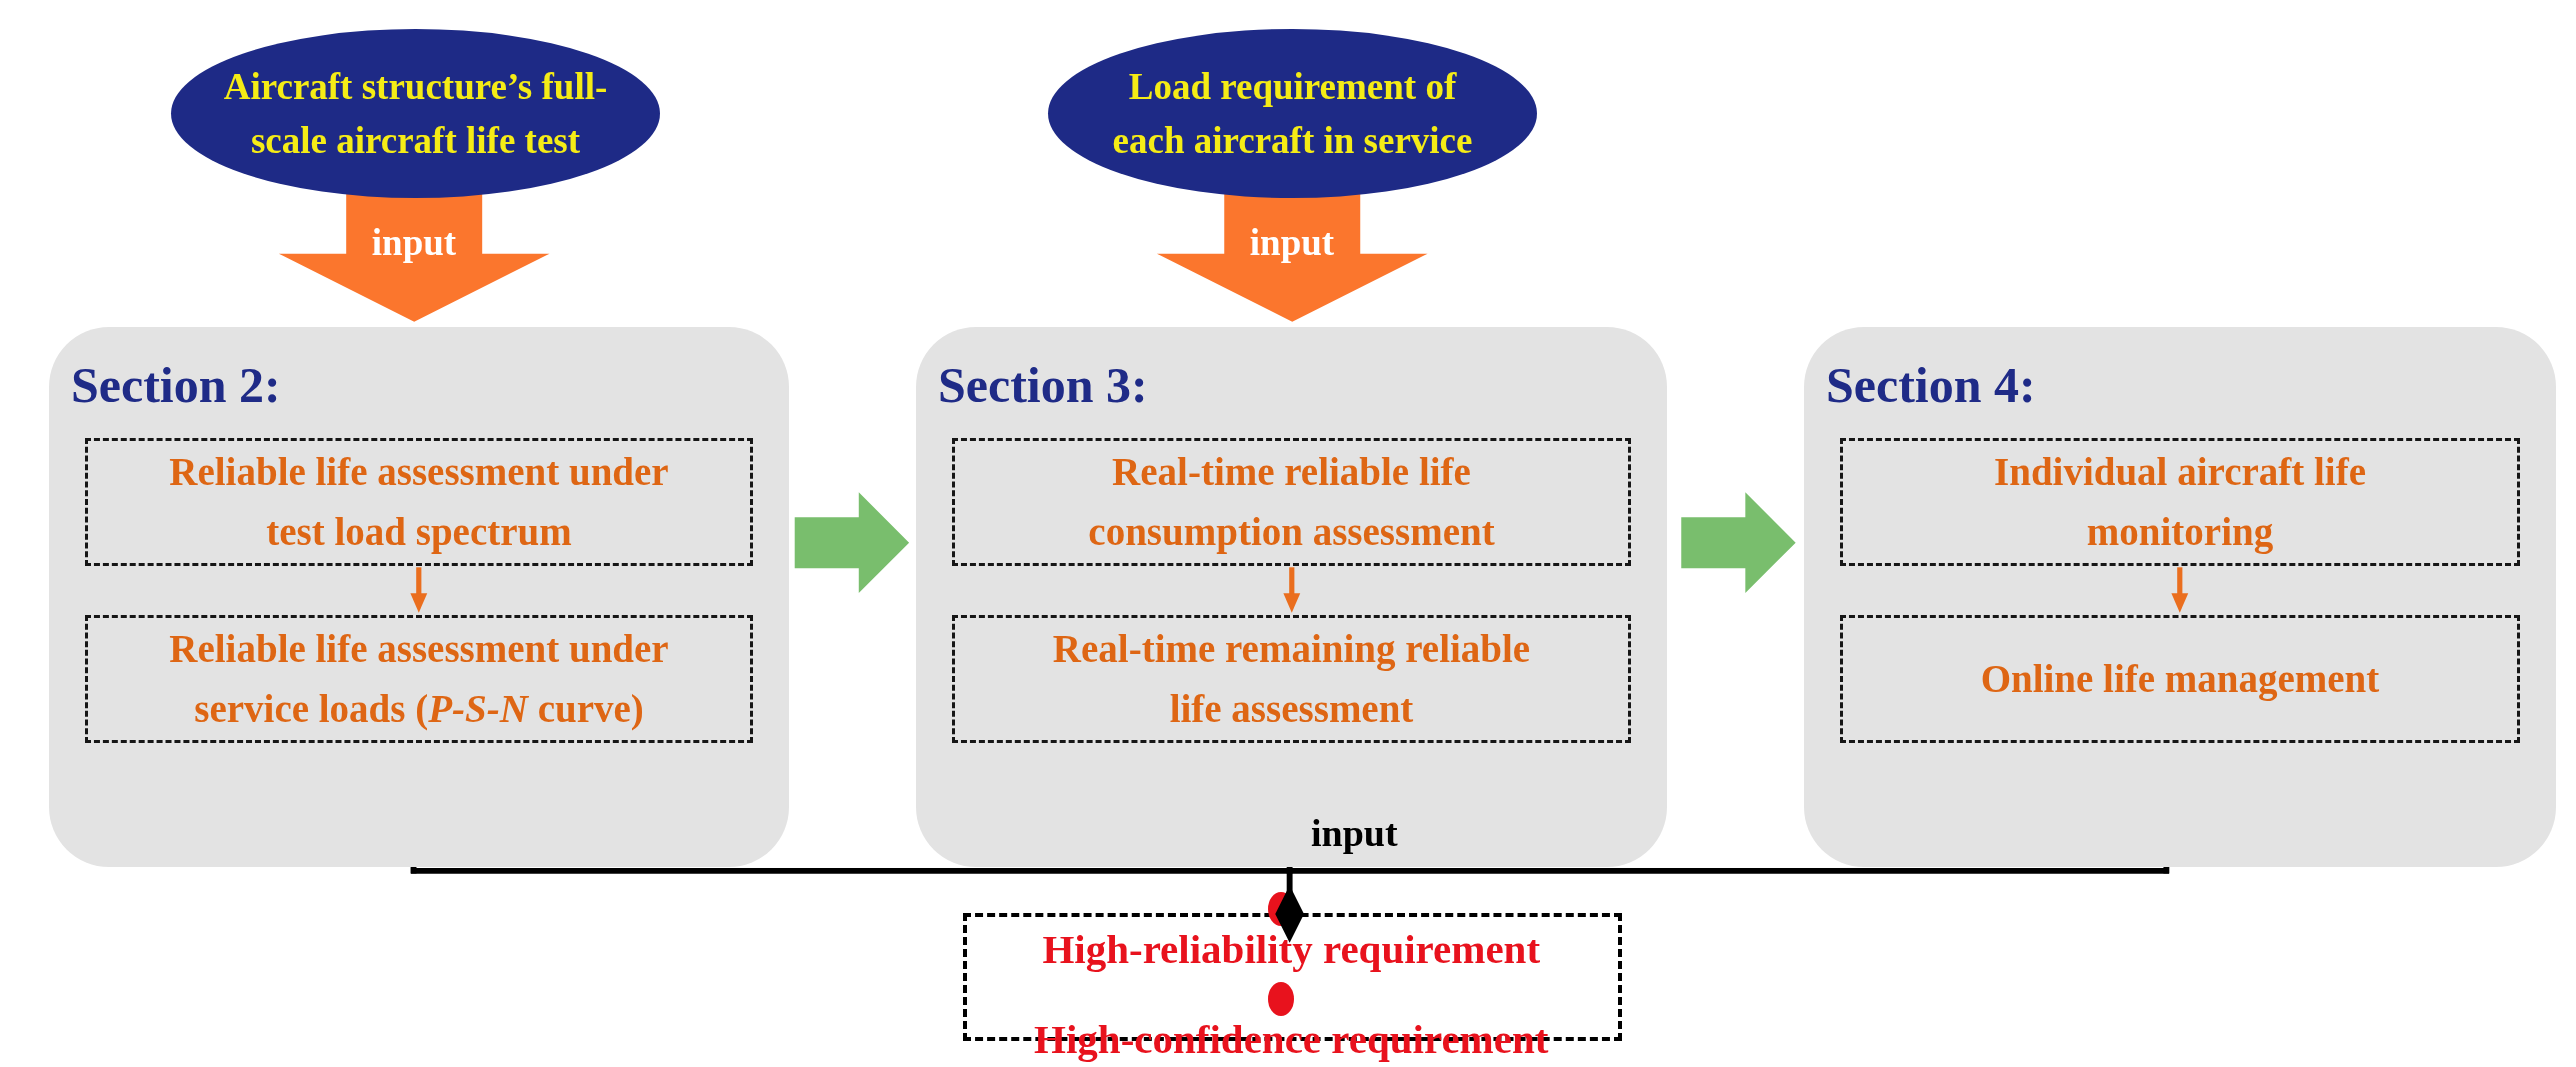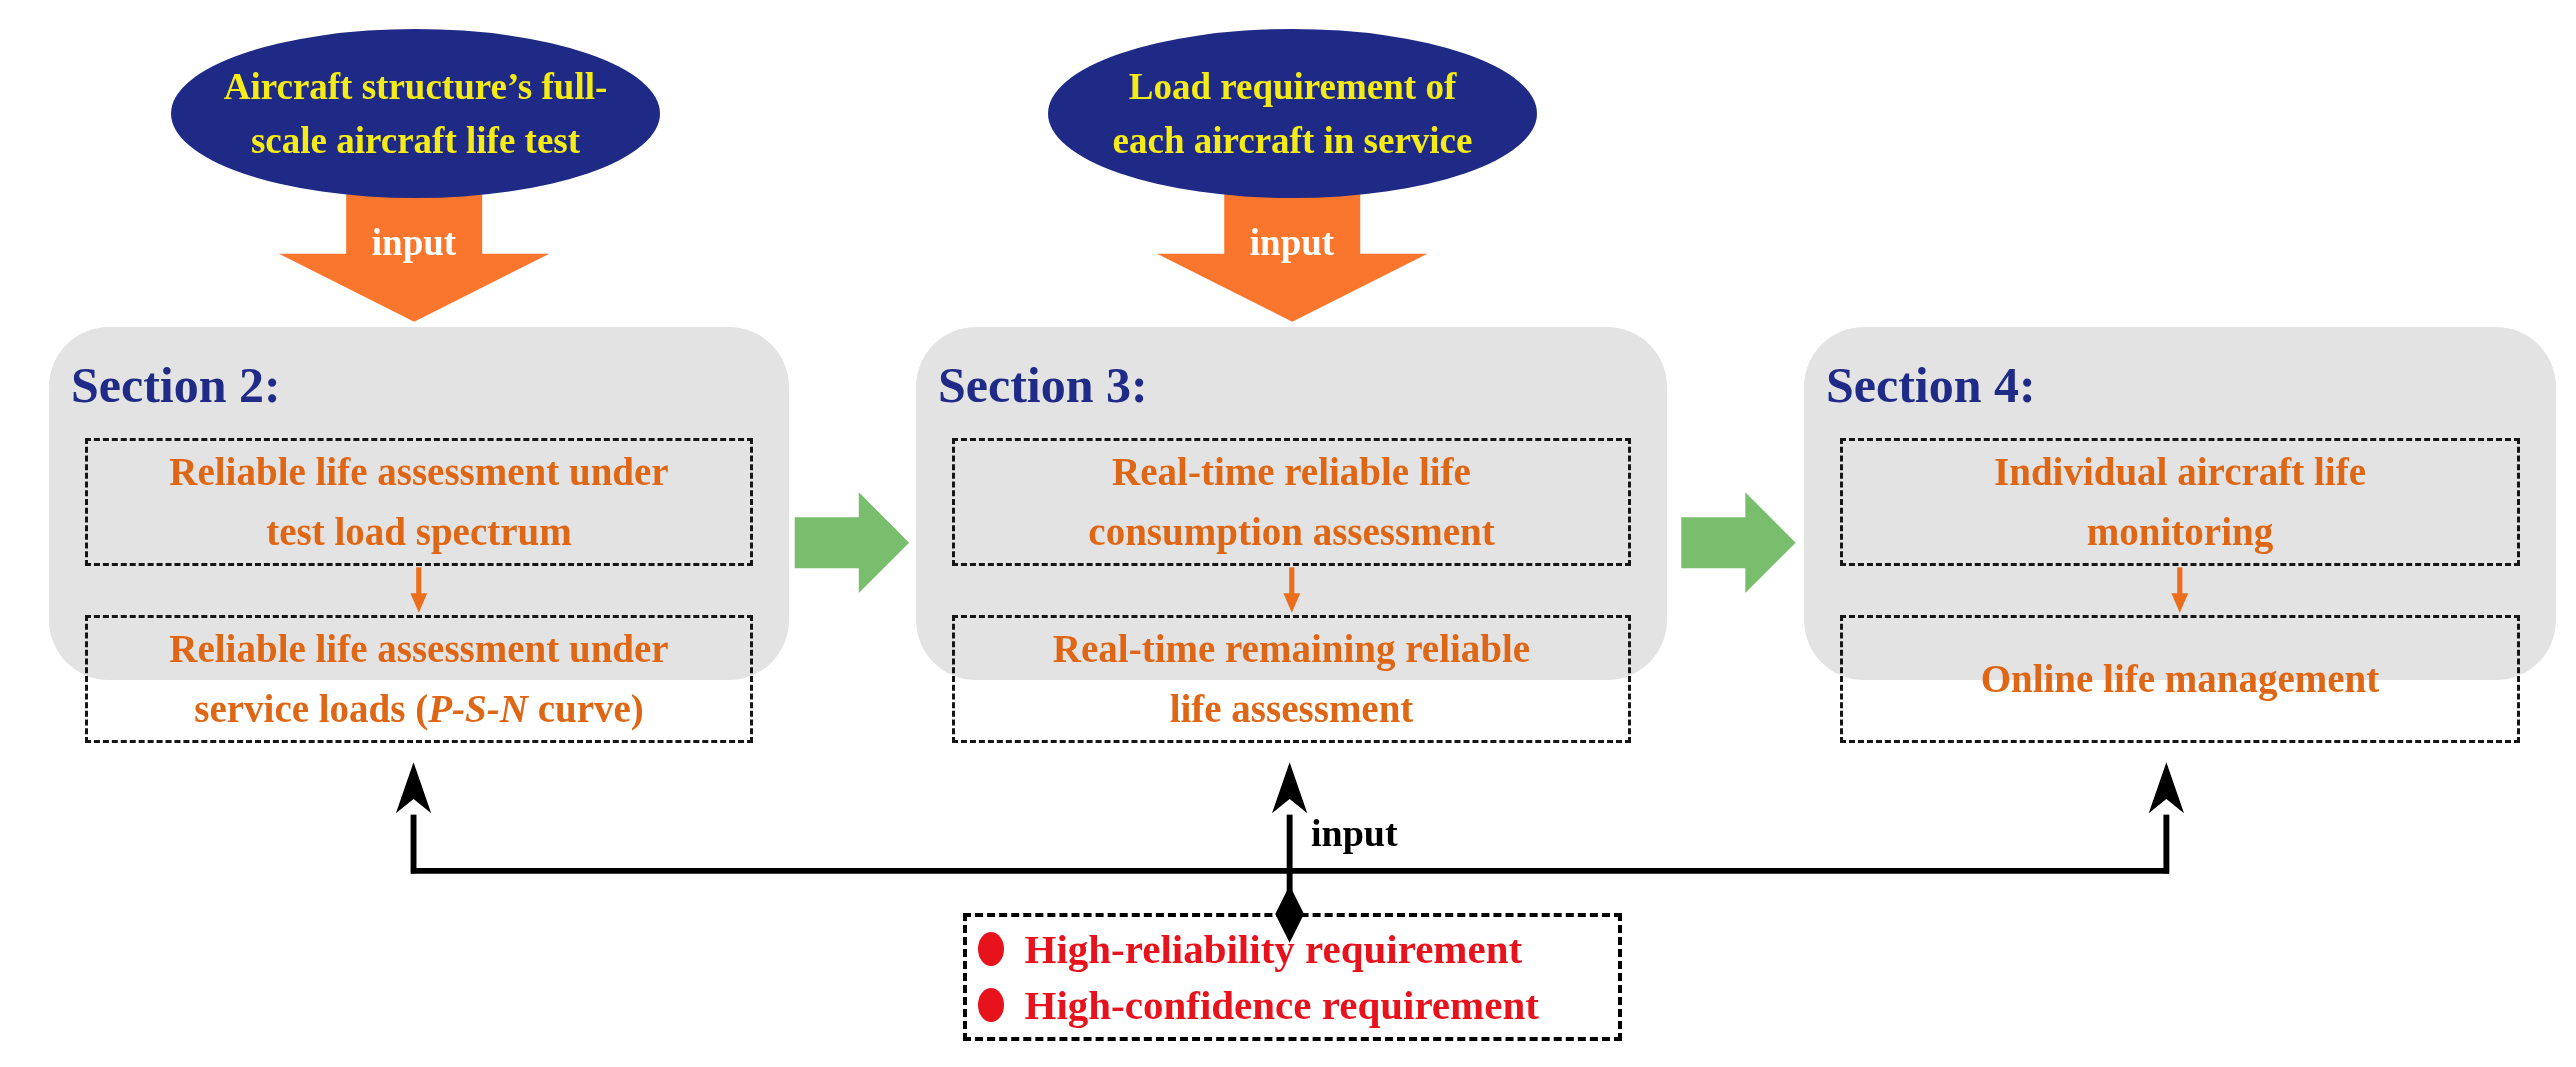--- a/index.html
+++ b/index.html
@@ -55,21 +55,21 @@
     font-size: 37px;
     z-index: 3;
   }
   .input-1 { left: 414px; }
   .input-2 { left: 1292px; }
 
   
   .section {
     position: absolute;
     top: 327px;
-    height: 353px;
+    height: 540px;
     background: #e3e3e3;
     border-radius: 60px;
     z-index: 2;
   }
   .section-2 { left: 49px;   width: 740px; }
   .section-3 { left: 888px; width: 751px; margin-left: 28px; }
   .section-4 { left: 1804px; width: 752px; }
 
   .section-title {
     position: absolute;
@@ -138,20 +138,21 @@
     z-index: 2;
   }
   .req-row {
     display: flex;
     align-items: center;
     color: #e8121d;
     font-weight: bold;
     font-size: 41px;
     line-height: 46px;
     white-space: nowrap;
+    flex-direction: column;
   }
   .req-bullet {
     flex: 0 0 auto;
     width: 26px;
     height: 34px;
     border-radius: 50%;
     background: #e8121d;
     margin-right: 21px;
   }
 </style>

